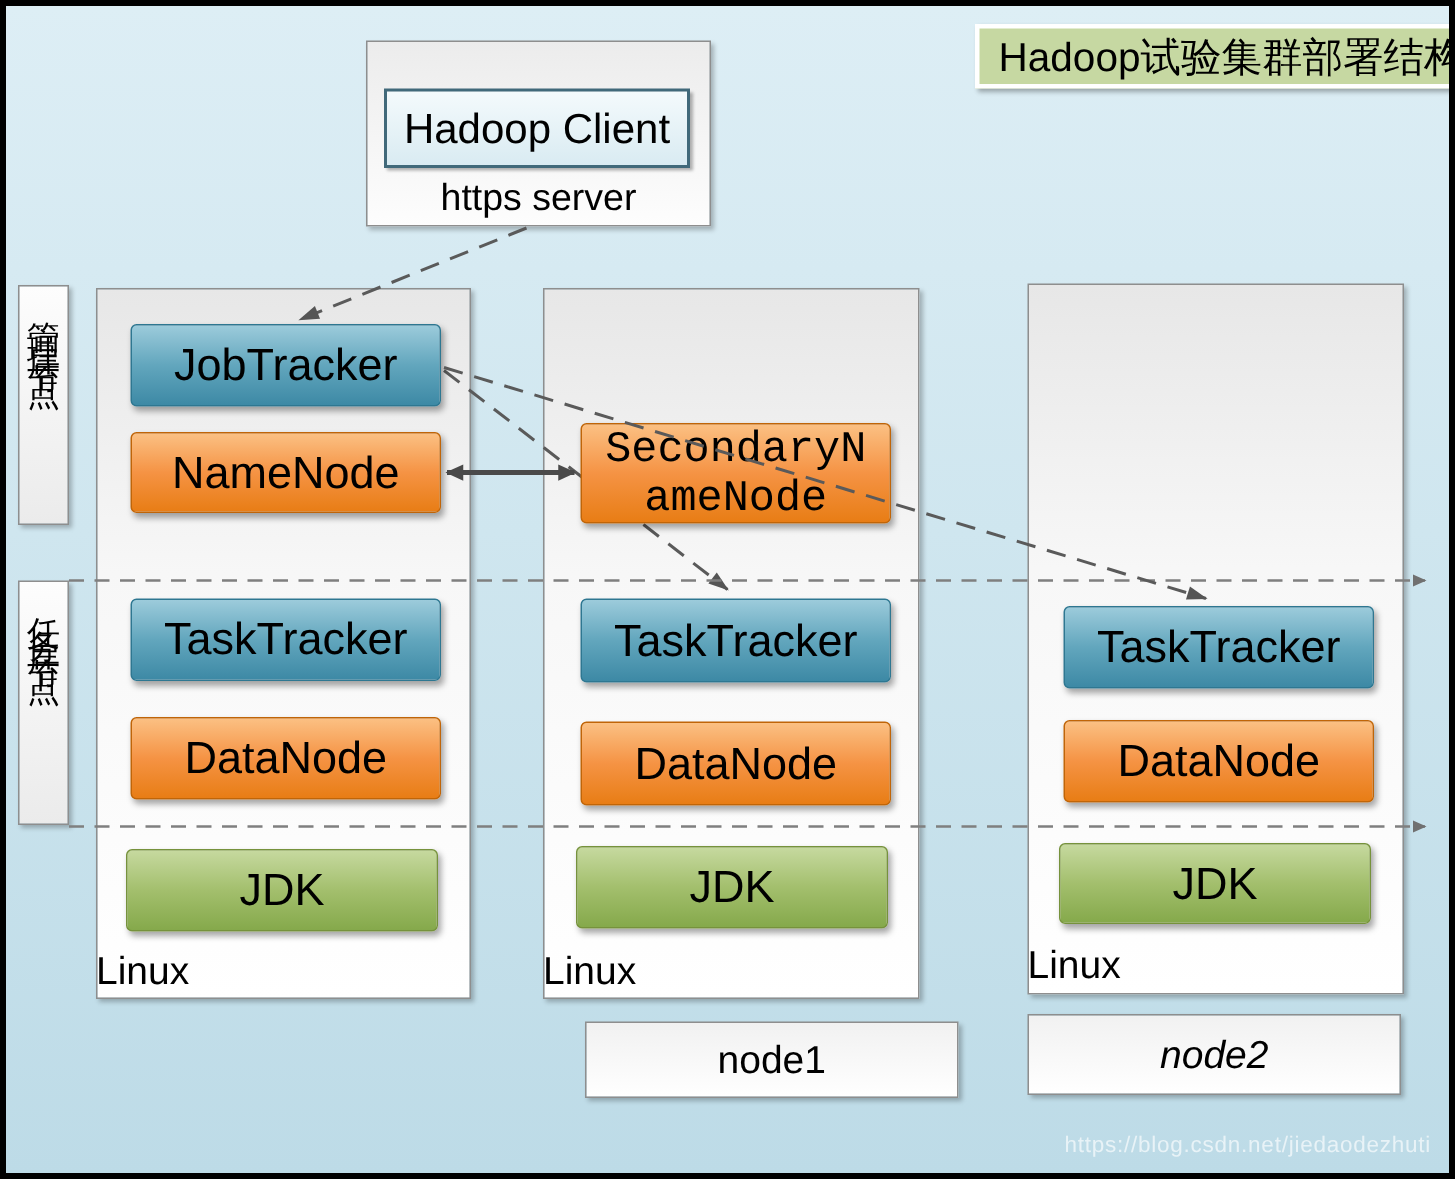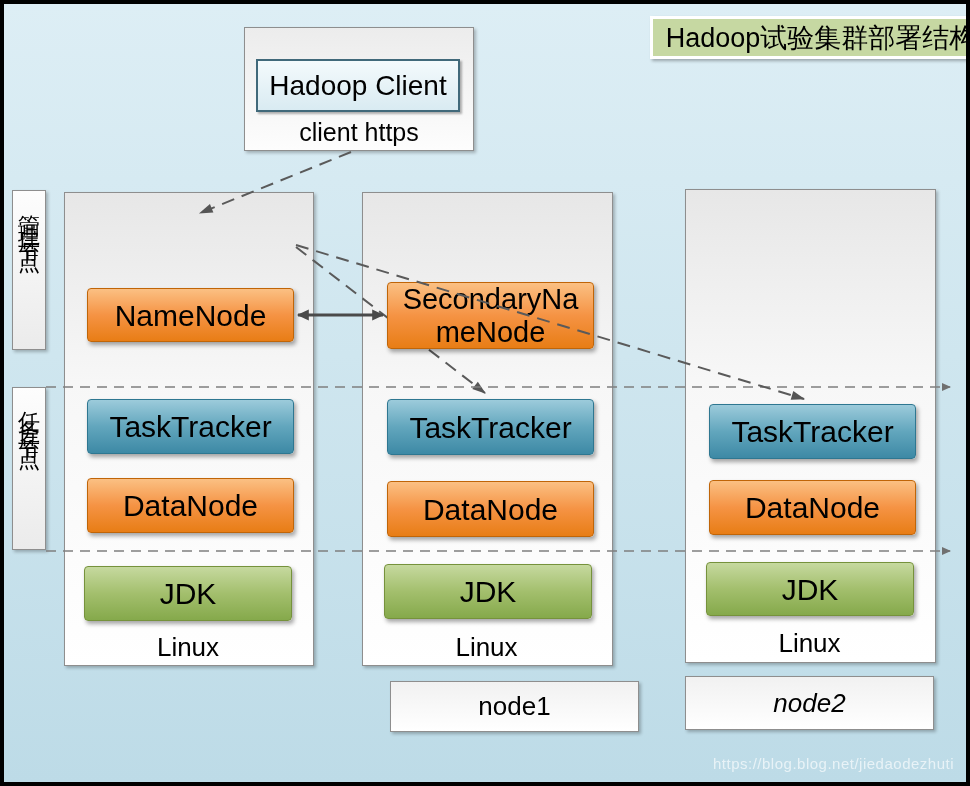--- a/index.html
+++ b/index.html
@@ -35,21 +35,21 @@
     background:linear-gradient(180deg,#fbc083 0%,#f59344 50%,#e87d15 100%);
     border:1px solid #c06508;
   }
   .green{
     background:linear-gradient(180deg,#c6d99f 0%,#a3bf6d 50%,#85a94b 100%);
     border:1px solid #76923c;
   }
   .wrap2{word-break:break-all;padding:0 12px;font-size:29px;}
   .oslabel{
     position:absolute;z-index:10;
-    text-align:center;font-size:26px;
+    font-size:26px;
   }
   .plate{
     position:absolute;z-index:10;
     background:linear-gradient(180deg,#f1f1f1 0%,#ffffff 100%);
     border:1px solid #8e8e8e;
     box-shadow:2px 2px 3px rgba(0,0,0,0.25);
     display:flex;align-items:center;justify-content:center;
     font-size:26px;box-sizing:border-box;
   }
   .sideLabel{
@@ -98,43 +98,44 @@
 </style>
 </head>
 <body>
 
 <div id="canvas">
 
   <div id="title" style="background:#c6d8a2;">Hadoop试验集群部署结构</div>
 
   <div id="clientBox"></div>
   <div id="hadoopClient">Hadoop Client</div>
-  <div id="clientLabel">client https</div>
+  <div id="clientLabel">https server</div>
 
   <div class="sideLabel" style="top:186px;height:160px;">管理层节点</div>
   <div class="sideLabel" style="top:383px;height:163px;">任务层节点</div>
 
   <svg id="svgUnder" width="970" height="786">
     <defs>
       <marker id="mArrowU" markerUnits="userSpaceOnUse" markerWidth="16" markerHeight="14" refX="12" refY="5" orient="auto" viewBox="0 0 14 10">
         <path d="M1,1 L13,5 L1,9 Z" fill="#555555"></path>
       </marker>
     </defs>
     <line x1="292" y1="243" x2="481" y2="389" stroke="#5a5a5a" stroke-width="2" stroke-dasharray="13,8" marker-end="url(#mArrowU)"></line>
   </svg>
 
   <div class="col" style="left:60px;top:188px;width:248px;height:472px;"></div>
+  <div class="node blue" style="left:83px;top:212px;width:207px;height:55px;">JobTracker</div>
   <div class="node orange" style="left:83px;top:284px;width:207px;height:54px;">NameNode</div>
   <div class="node blue" style="left:83px;top:395px;width:207px;height:55px;">TaskTracker</div>
   <div class="node orange" style="left:83px;top:474px;width:207px;height:55px;">DataNode</div>
   <div class="node green" style="left:80px;top:562px;width:208px;height:55px;">JDK</div>
   <div class="oslabel" style="left:60px;top:628px;width:248px;">Linux</div>
 
   <div class="col" style="left:358px;top:188px;width:249px;height:472px;"></div>
-  <div class="node orange wrap2" style="left:383px;top:278px;width:207px;height:67px;">SecondaryNameNode</div>
+  <div class="node orange wrap2" style="left:383px;top:278px;width:207px;height:67px;font-family:Liberation Mono, monospace;">SecondaryNameNode</div>
   <div class="node blue" style="left:383px;top:395px;width:207px;height:56px;">TaskTracker</div>
   <div class="node orange" style="left:383px;top:477px;width:207px;height:56px;">DataNode</div>
   <div class="node green" style="left:380px;top:560px;width:208px;height:55px;">JDK</div>
   <div class="oslabel" style="left:358px;top:628px;width:249px;">Linux</div>
   <div class="plate" style="left:358px;top:677px;width:249px;height:51px;margin-left:28px;">node1</div>
 
   <div class="col" style="left:681px;top:185px;width:249px;height:472px;"></div>
   <div class="node blue" style="left:705px;top:400px;width:207px;height:55px;">TaskTracker</div>
   <div class="node orange" style="left:705px;top:476px;width:207px;height:55px;">DataNode</div>
   <div class="node green" style="left:702px;top:558px;width:208px;height:54px;">JDK</div>
@@ -157,14 +158,14 @@
     <line x1="42" y1="383" x2="946" y2="383" stroke="#7f7f7f" stroke-width="1.6" stroke-dasharray="10,7" marker-end="url(#mArrowSm)"></line>
     <line x1="42" y1="547" x2="946" y2="547" stroke="#7f7f7f" stroke-width="1.6" stroke-dasharray="10,7" marker-end="url(#mArrowSm)"></line>
 
     <line x1="347" y1="148" x2="196" y2="209" stroke="#5a5a5a" stroke-width="2" stroke-dasharray="13,8" marker-end="url(#mArrow)"></line>
 
     <line x1="292" y1="241" x2="800" y2="395" stroke="#5a5a5a" stroke-width="2" stroke-dasharray="13,8" marker-end="url(#mArrow)"></line>
 
     <line x1="294" y1="311" x2="379" y2="311" stroke="#4a4a4a" stroke-width="3.2" marker-start="url(#mArrowBold)" marker-end="url(#mArrowBold)"></line>
   </svg>
 
-  <div id="watermark">https://blog.blog.net/jiedaodezhuti</div>
+  <div id="watermark">https://blog.csdn.net/jiedaodezhuti</div>
 </div>
 
 </body></html>

